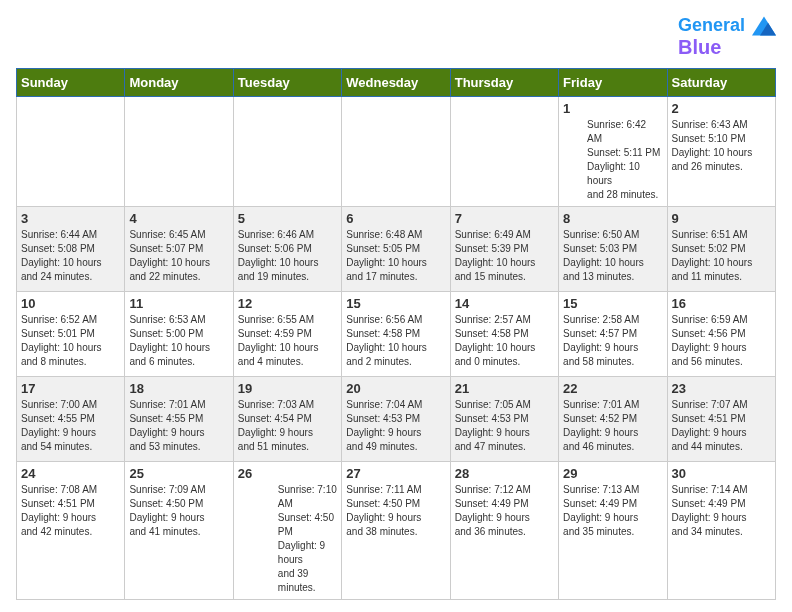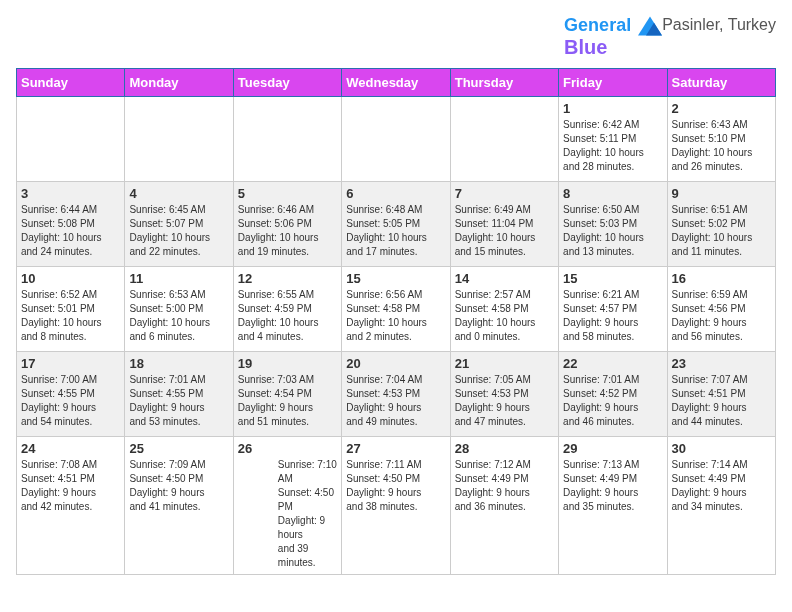--- a/index.html
+++ b/index.html
@@ -45,21 +45,21 @@
     .location {
       font-size: 16px;
       color: #555;
     }
     .calendar {
       width: 100%;
       border-collapse: collapse;
       border: 1px solid #ccc;
     }
     .calendar th {
-      background: #d946ef;
+      background: #4d7c0f;
       color: #fff;
       font-size: 13px;
       padding: 6px 4px;
       text-align: left;
       border: 1px solid #2b6cb0;
     }
     .calendar td {
       border: 1px solid #ccc;
       vertical-align: top;
       padding: 4px;
@@ -100,21 +100,20 @@
         <span style="color:#2196F3;">General</span>
         <svg class="logo-icon" viewBox="0 0 30 24" style="display:inline-block;vertical-align:middle;margin-left:2px;">
           <polygon points="0,24 15,0 30,24" fill="#2196F3"></polygon>
           <polygon points="10,24 20,8 30,24" fill="#1565C0"></polygon>
         </svg>
       </div>
       <div class="logo-text" style="color:#8b5cf6;font-size:20px;">Blue</div>
     </div>
   </div>
   <div class="title-block">
-    <div class="location">Pasinler, Turkey</div>
   </div>
 </div>
 
 <table class="calendar">
   <thead>
     <tr>
     <th>Sunday</th>
         <th>Monday</th>
         <th>Tuesday</th>
         <th>Wednesday</th>
@@ -125,21 +124,21 @@
   </thead>
   <tbody id="calendar-body">
   <tr class="row-white">
         <td class="empty-cell"></td>
         <td class="empty-cell"></td>
         <td class="empty-cell"></td>
         <td class="empty-cell"></td>
         <td class="empty-cell"></td>
         <td>
           <span class="day-num">1</span>
-          <div class="day-info" style="white-space: pre-line;">Sunrise: 6:42 AM
+          <div class="day-info" style="white-space: pre-line; margin-left: 24px;">Sunrise: 6:42 AM
 Sunset: 5:11 PM
 Daylight: 10 hours
 and 28 minutes.</div>
         </td>
         <td>
           <span class="day-num">2</span>
           <div class="day-info" style="white-space: pre-line;">Sunrise: 6:43 AM
 Sunset: 5:10 PM
 Daylight: 10 hours
 and 26 minutes.</div>
@@ -170,21 +169,21 @@
         <td>
           <span class="day-num">6</span>
           <div class="day-info" style="white-space: pre-line;">Sunrise: 6:48 AM
 Sunset: 5:05 PM
 Daylight: 10 hours
 and 17 minutes.</div>
         </td>
         <td>
           <span class="day-num">7</span>
           <div class="day-info" style="white-space: pre-line;">Sunrise: 6:49 AM
-Sunset: 11:04 PM
+Sunset: 5:39 PM
 Daylight: 10 hours
 and 15 minutes.</div>
         </td>
         <td>
           <span class="day-num">8</span>
           <div class="day-info" style="white-space: pre-line;">Sunrise: 6:50 AM
 Sunset: 5:03 PM
 Daylight: 10 hours
 and 13 minutes.</div>
         </td>
@@ -227,21 +226,21 @@
         </td>
         <td>
           <span class="day-num">14</span>
           <div class="day-info" style="white-space: pre-line;">Sunrise: 2:57 AM
 Sunset: 4:58 PM
 Daylight: 10 hours
 and 0 minutes.</div>
         </td>
         <td>
           <span class="day-num">15</span>
-          <div class="day-info" style="white-space: pre-line;">Sunrise: 6:21 AM
+          <div class="day-info" style="white-space: pre-line;">Sunrise: 2:58 AM
 Sunset: 4:57 PM
 Daylight: 9 hours
 and 58 minutes.</div>
         </td>
         <td>
           <span class="day-num">16</span>
           <div class="day-info" style="white-space: pre-line;">Sunrise: 6:59 AM
 Sunset: 4:56 PM
 Daylight: 9 hours
 and 56 minutes.</div>

